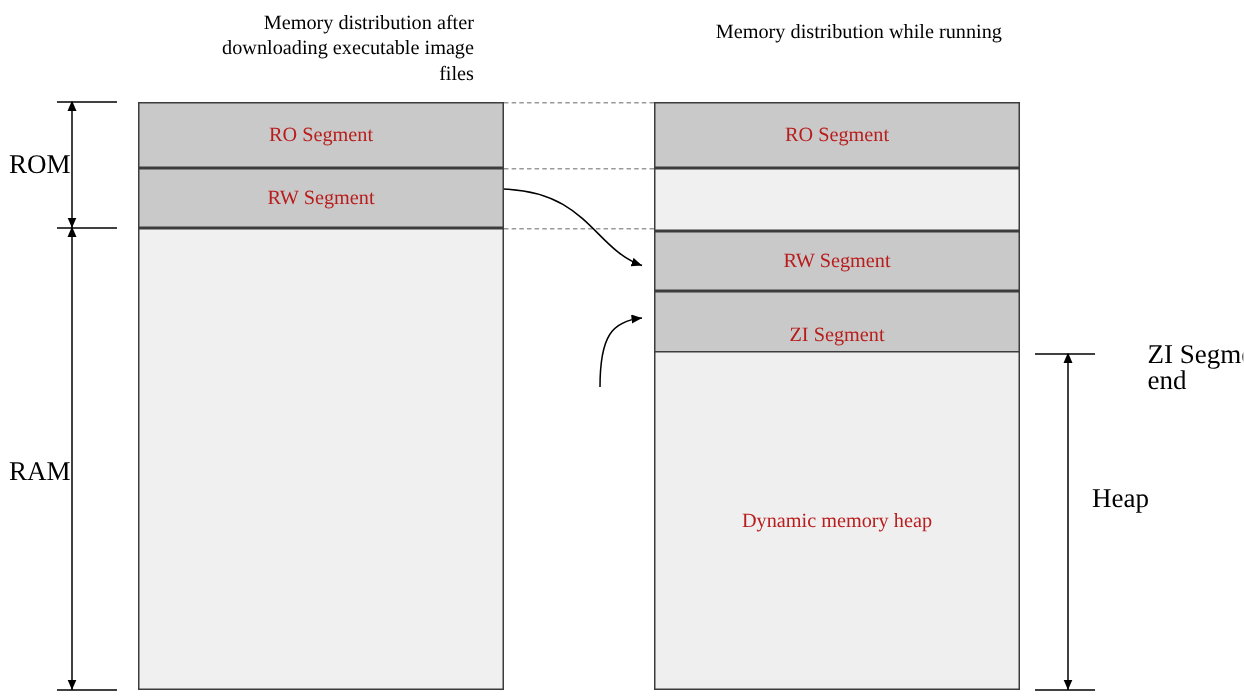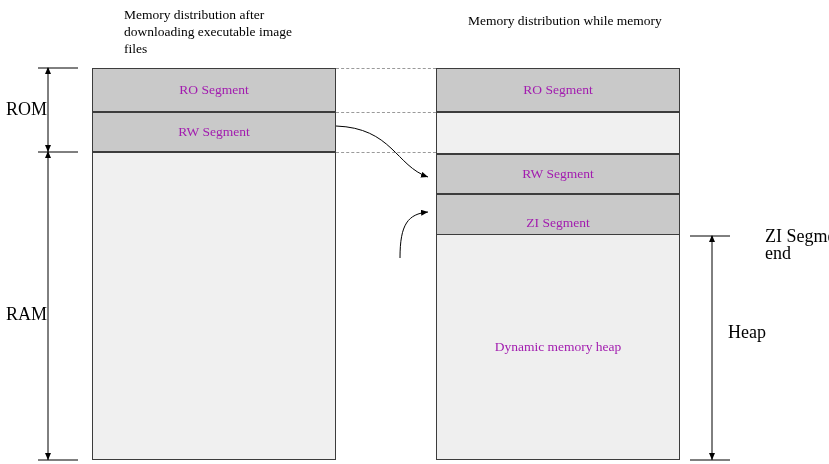--- a/index.html
+++ b/index.html
@@ -11,34 +11,34 @@
     position: relative;
     width: 829px;
     height: 464px;
     background: #ffffff;
     font-family: "Liberation Serif", serif;
     color: #000000;
     overflow: hidden;
   }
   .ttl {
     position: absolute;
-    text-align: left;
+    text-align: right;
     font-size: 13.5px;
     line-height: 17px;
     color: #000;
   }
   .seg {
     position: absolute;
     box-sizing: border-box;
     border: 1px solid #3c3c3c;
     display: flex;
     align-items: center;
     justify-content: center;
     font-size: 13.5px;
-    color: #a21caf;
+    color: #b91c1c;
   }
   .seg-ro, .seg-rw, .seg-zi {
     background: #c9c9c9;
   }
   .seg-empty {
     background: #f0f0f0;
   }
   .seg-heap {
     background: #efefef;
     font-family: Liberation Serif, serif;
@@ -63,21 +63,21 @@
     height: 464px;
     pointer-events: none;
   }
 </style>
 </head>
 <body>
 
 <div id="canvas">
 
   <div class="ttl" style="left:124px; top:6px; width:192px;">Memory distribution after downloading executable image files</div>
-  <div class="ttl" style="left:468px; top:12px; width:200px;">Memory distribution while memory</div>
+  <div class="ttl" style="left:468px; top:12px; width:200px;">Memory distribution while running</div>
 
   <div class="dash" style="left:336px; top:68px; width:100px;"></div>
   <div class="dash" style="left:336px; top:112px; width:100px;"></div>
   <div class="dash" style="left:336px; top:152px; width:100px;"></div>
 
   <div class="seg seg-ro" style="left:92px; top:68px; width:244px; height:44px;">
     <span>RO Segment</span>
   </div>
   <div class="seg seg-rw" style="left:92px; top:112px; width:244px; height:40px;">
     <span>RW Segment</span>

